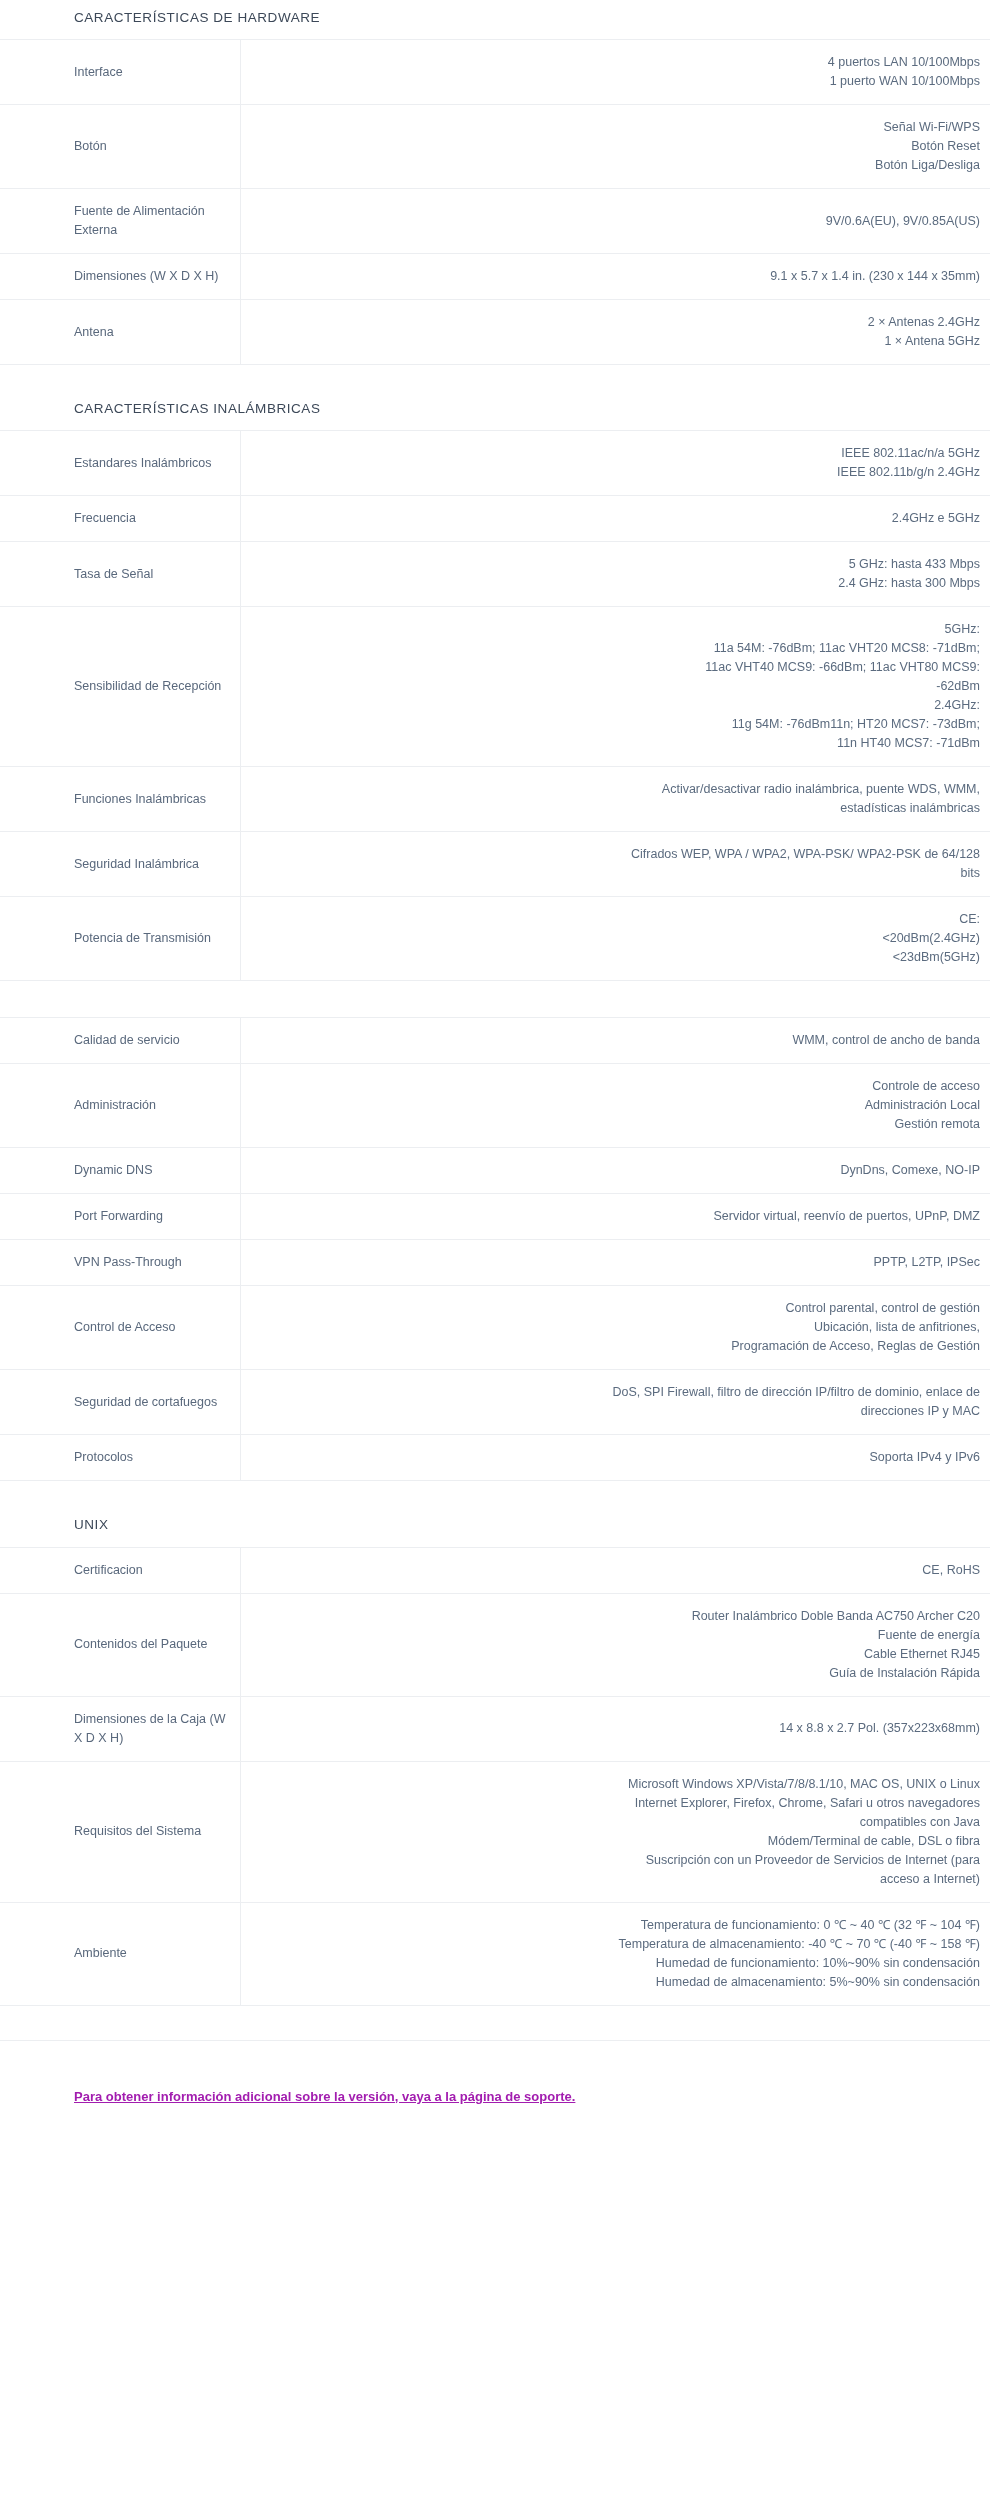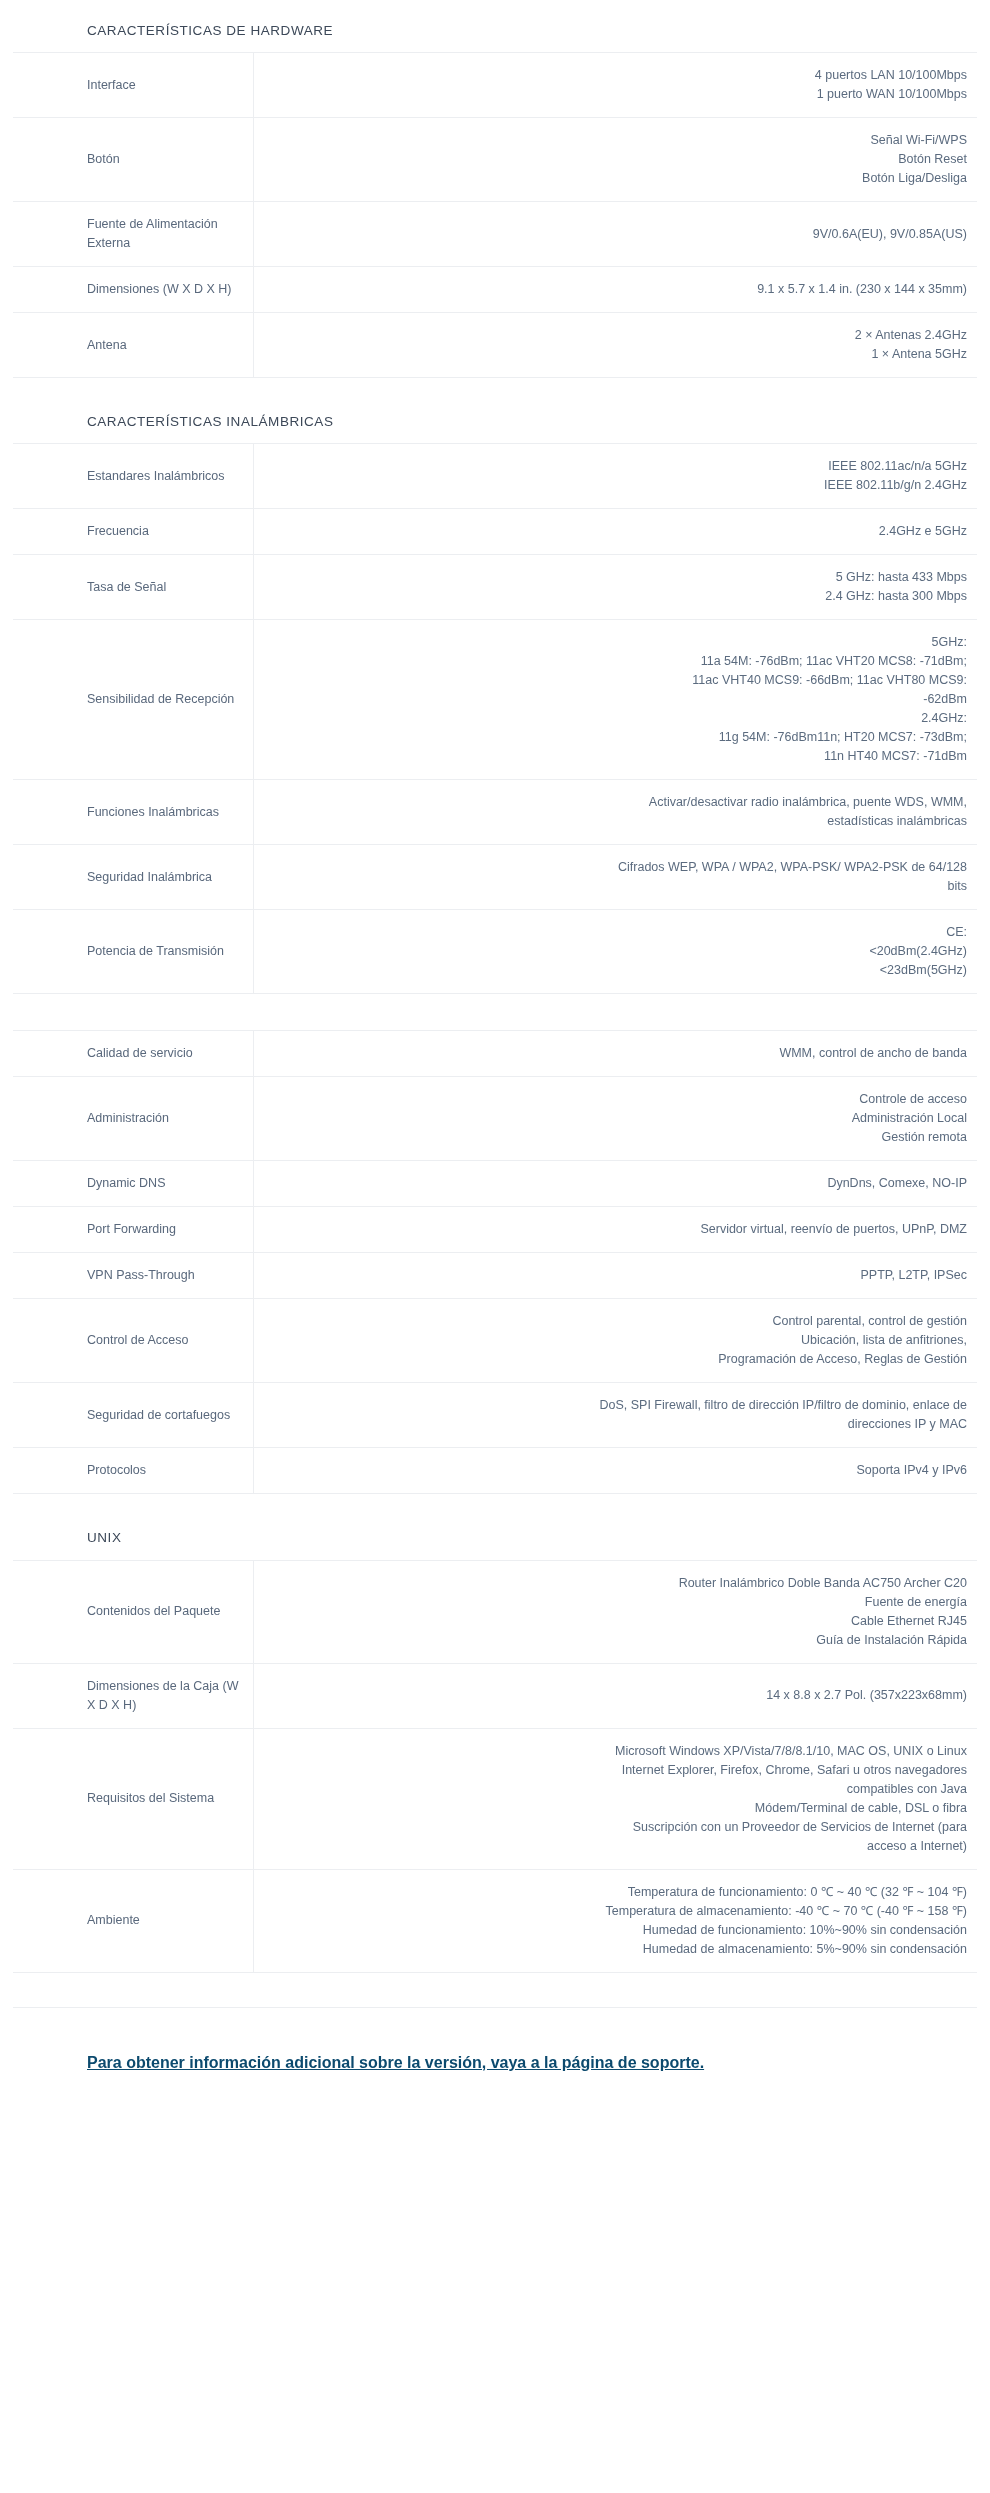--- a/index.html
+++ b/index.html
@@ -7,21 +7,21 @@
   body{
     width:990px;
     background:#ffffff;
     font-family:"Liberation Sans", sans-serif;
     color:#4a5568;
     -webkit-font-smoothing:antialiased;
   }
   .page{
     width:990px;
     box-sizing:border-box;
-    padding:13px;
+    padding:0;
   }
   .spec-section{
     margin:0;
   }
   .section-title{
     font-size:13.5px;
     letter-spacing:.55px;
     color:#3c4858;
     font-weight:400;
     padding:0 0 13px 74px;
@@ -60,22 +60,22 @@
     box-sizing:border-box;
   }
   .line{ display:block; white-space:pre-wrap;text-align:right; }
   .first-sect{ padding-top:10px; }
   .footer-wrap{
     padding:46px 0 26px 74px;
     border-top:1px solid #eceef1;
     margin-top:34px;
   }
   .footer-link{
-    font-size:16px;
-    color:#0c4a6e;
+    font-size:13px;
+    color:#a21caf;
     text-decoration:underline;
     font-weight:600;
     cursor:pointer;
     display:inline-block;
   }
 </style>
 </head>
 <body>
 
 <div class="page">
@@ -242,20 +242,26 @@
             </tr>
           </tbody>
         </table>
       </div>
       <div class="spec-section">
         <div class="section-gap"></div>
         <div class="section-title">UNIX</div>
         <table class="spec-table">
           <tbody>
             <tr>
+              <td class="k">Certificacion</td>
+              <td class="v">
+                <span class="line">CE, RoHS</span>
+              </td>
+            </tr>
+            <tr>
               <td class="k">Contenidos del Paquete</td>
               <td class="v">
                 <span class="line">Router Inalámbrico Doble Banda AC750 Archer C20</span>
                 <span class="line">Fuente de energía</span>
                 <span class="line">Cable Ethernet RJ45</span>
                 <span class="line">Guía de Instalación Rápida</span>
               </td>
             </tr>
             <tr>
               <td class="k">Dimensiones de la Caja (W X D X H)</td>

